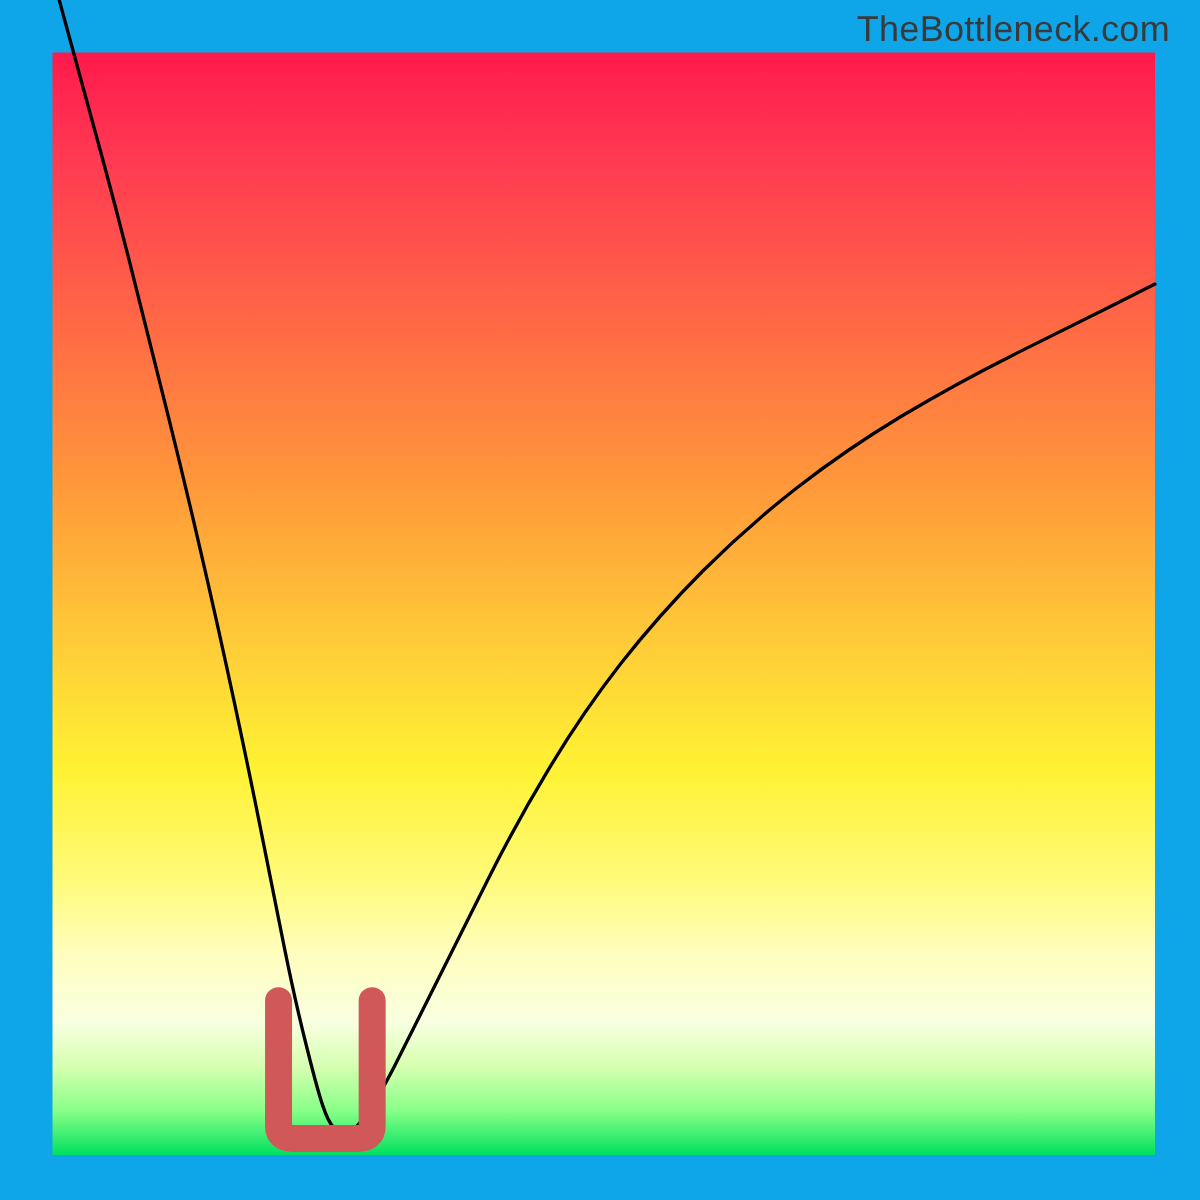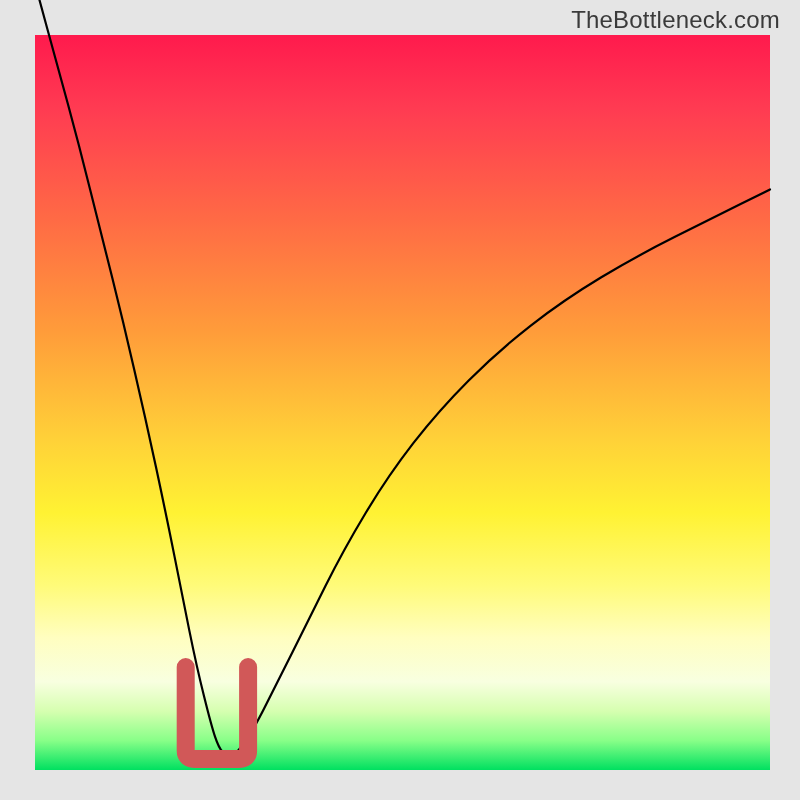--- a/index.html
+++ b/index.html
@@ -10,21 +10,21 @@
     overflow: hidden;
     background: #000;
     font-family: Arial, Helvetica, sans-serif;
   }
   .frame {
     position: absolute;
     left: 0;
     top: 0;
     width: 800px;
     height: 800px;
-    background: #e5e5e5;
+    background: #0ea5e9;
   }
   .plot-area {
     position: absolute;
     left: 35px;
     top: 35px;
     width: 735px;
     height: 735px;
     background: linear-gradient(to bottom,
       #ff1a4d 0%,
       #ff3b52 10%,

